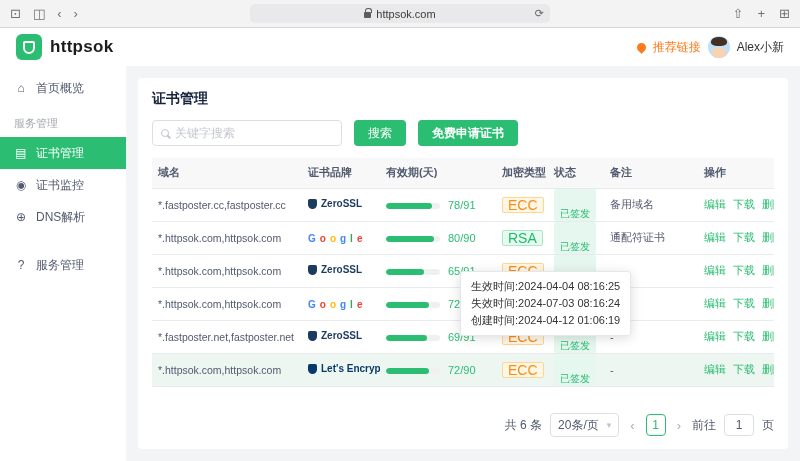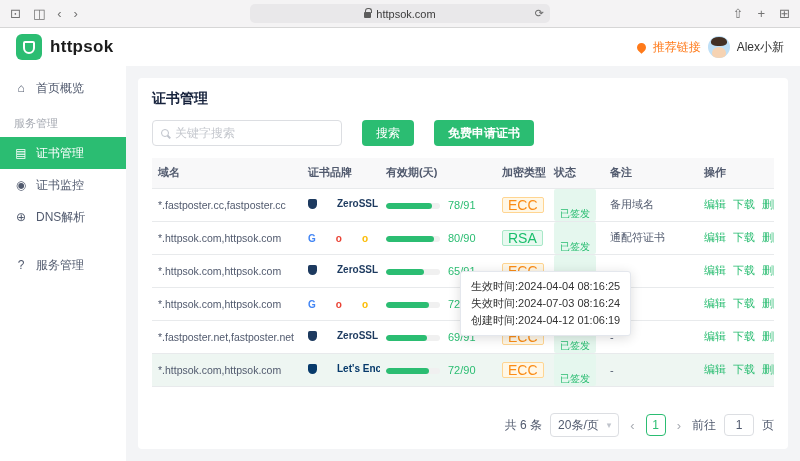--- a/index.html
+++ b/index.html
@@ -60,32 +60,32 @@
                 display:flex; align-items:center; padding:0 8px; gap:6px; background:#fff; }
   .search-box input { border:none; outline:none; flex:1; font-size:12px; color:#515a6e;
                       background:transparent; font-family:inherit; }
   .search-box input::placeholder { color:#c5c8ce; }
   .mag { width:8px; height:8px; border:1.5px solid #c0c4cc; border-radius:50%; position:relative;
          flex-shrink:0; }
   .mag:after { content:''; position:absolute; width:4px; height:1.5px; background:#c0c4cc;
                transform:rotate(45deg); right:-3px; bottom:-1px; }
   .btn { height:26px; background:var(--accent); color:#fff; border:none; border-radius:4px;
          padding:0 14px; font-size:12px; cursor:pointer; font-family:inherit; }
-  .btn.search-btn { margin-left:20px; }
-  .btn.apply-btn { margin-left:20px; font-weight:bold; }
+  .btn.search-btn { margin-left:12px; }
+  .btn.apply-btn { margin-left:12px; font-weight:bold; }
 
   
   table { width:100%; border-collapse:collapse; table-layout:fixed; font-size:11px; }
   th { background:#f8f8f9; color:#515a6e; font-weight:bold; text-align:left; height:30px;
        padding:0 6px; border-bottom:1px solid #e8eaec; white-space:nowrap; overflow:hidden; }
   td { height:27px; padding:0 6px; border-bottom:1px solid #e8eaec; white-space:nowrap;
        overflow:hidden; }
   tr.hl { background:#eef6f2; }
   td:first-child { font-size:10.5px; }
-  .brand { display:inline-flex; align-items:center; gap:20px; font-weight:bold; font-size:10px; }
+  .brand { display:inline-flex; align-items:center; gap:4px; font-weight:bold; font-size:10px; }
   .bshield { width:9px; height:10px; border-radius:2px 2px 5px 5px; display:inline-block; flex-shrink:0; }
   .bar { display:inline-block; width:54px; height:6px; background:#f0f0f0; border-radius:3px;
          vertical-align:middle; margin-right:8px; overflow:hidden; }
   .bar i { display:block; height:100%; background:var(--accent); border-radius:3px; }
   .days { color:var(--accent); font-size:11px; }
   .tag { display:inline-block; padding:0 5px; height:16px; line-height:15px; font-size:14px;
          border-radius:2px; border:1px solid; }
   .tag-orange { color:#fa8c16; border-color:#ffd591; background:#fff7e6; }
   .tag-green { color:#19be6b; border-color:#a9e8c8; background:#e8f9f0; }
   .status { display:inline-block; padding:16px 6px; height:17px; line-height:17px; font-size:10px;

